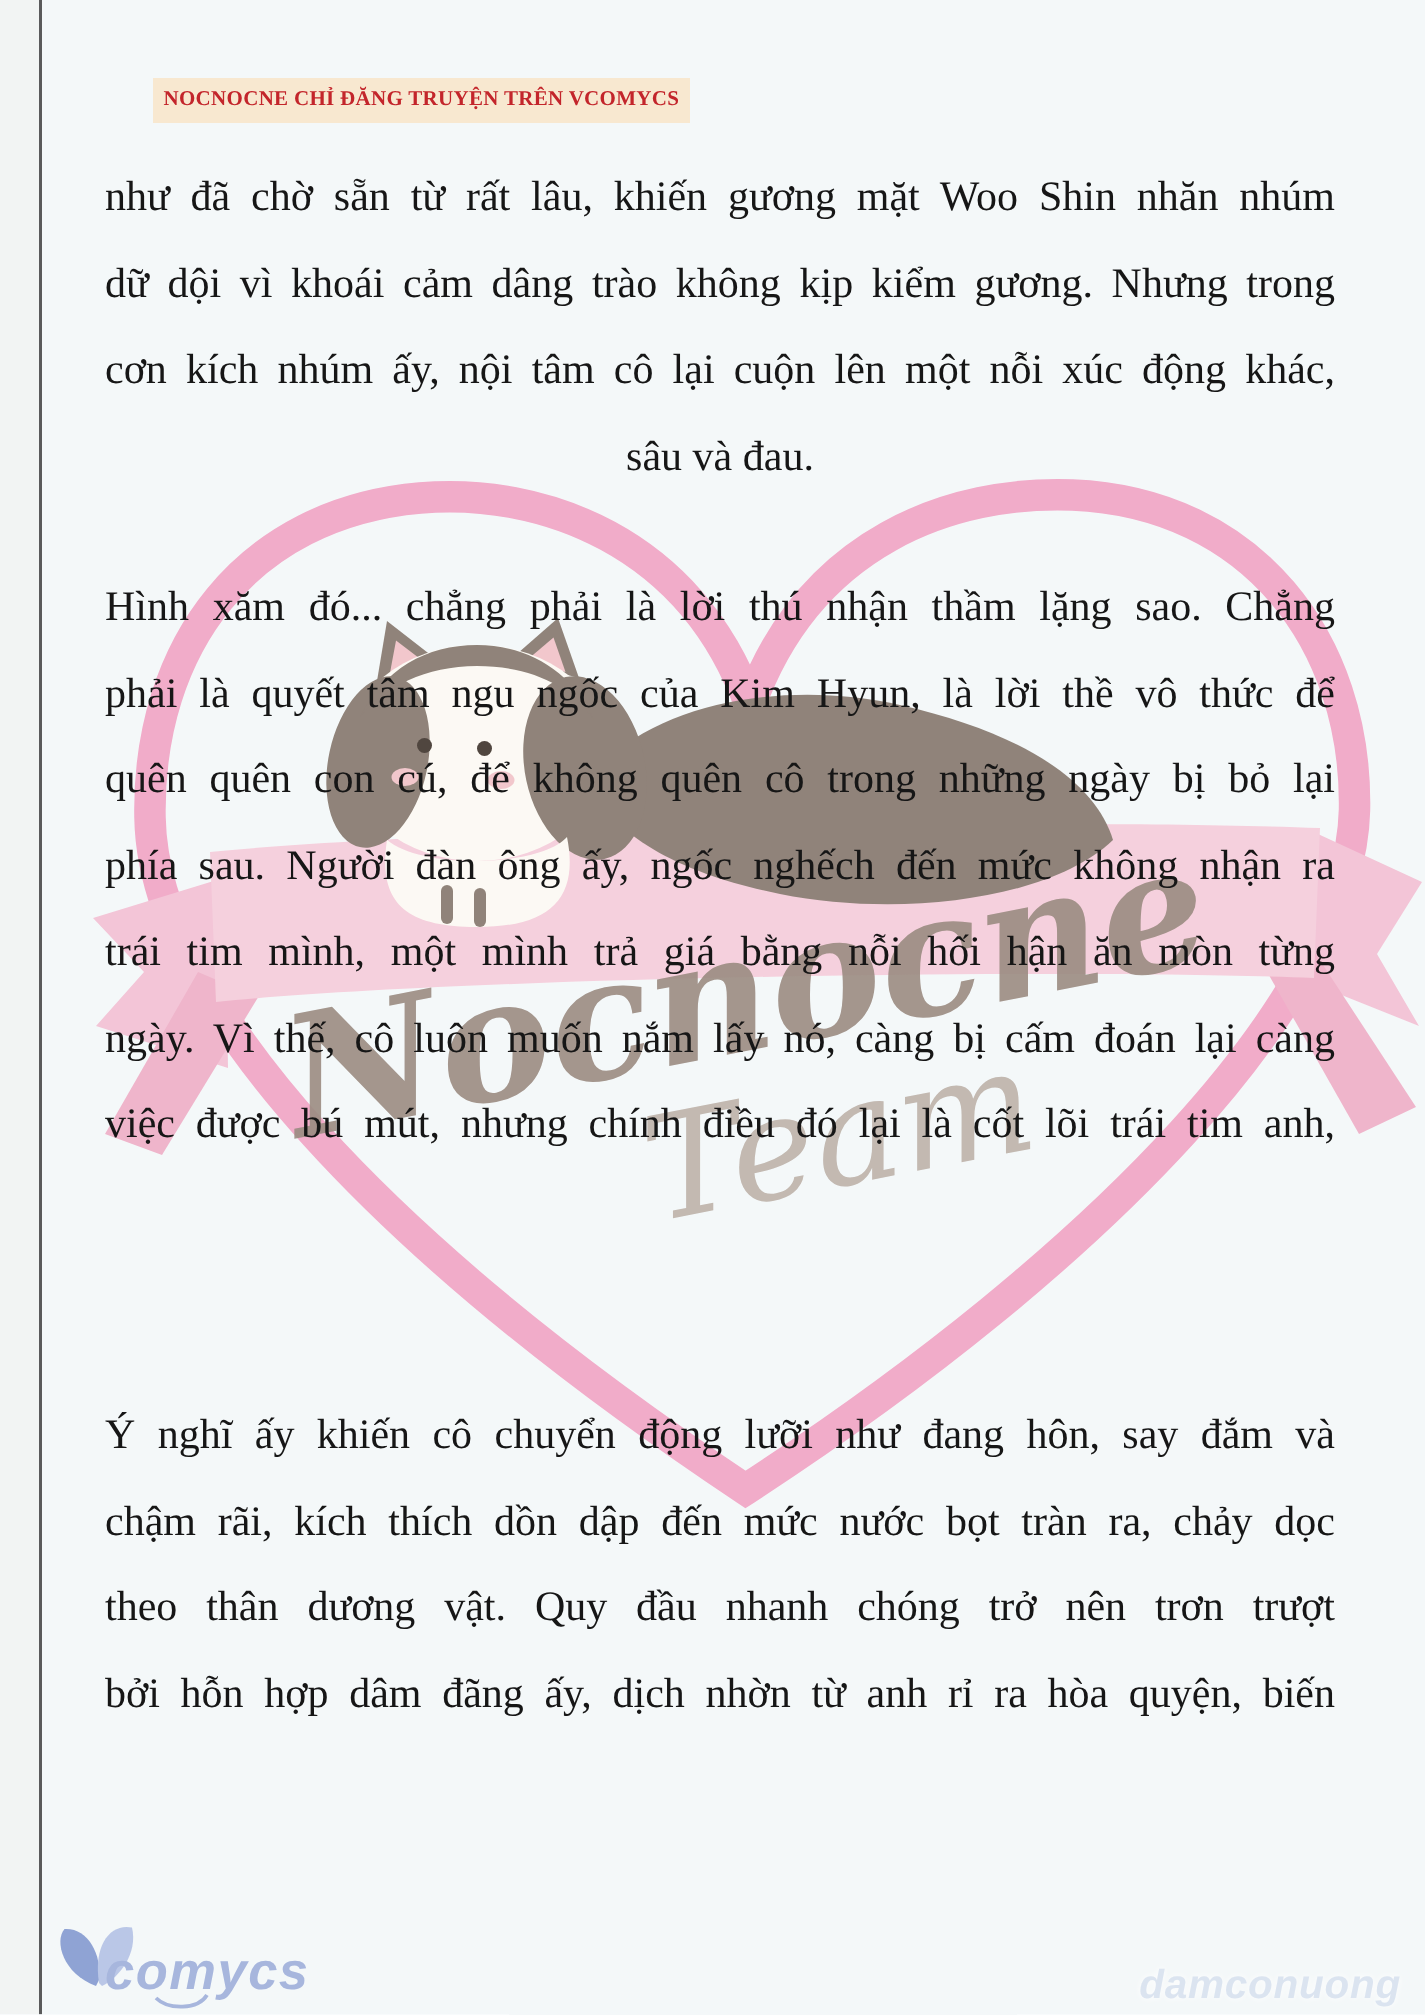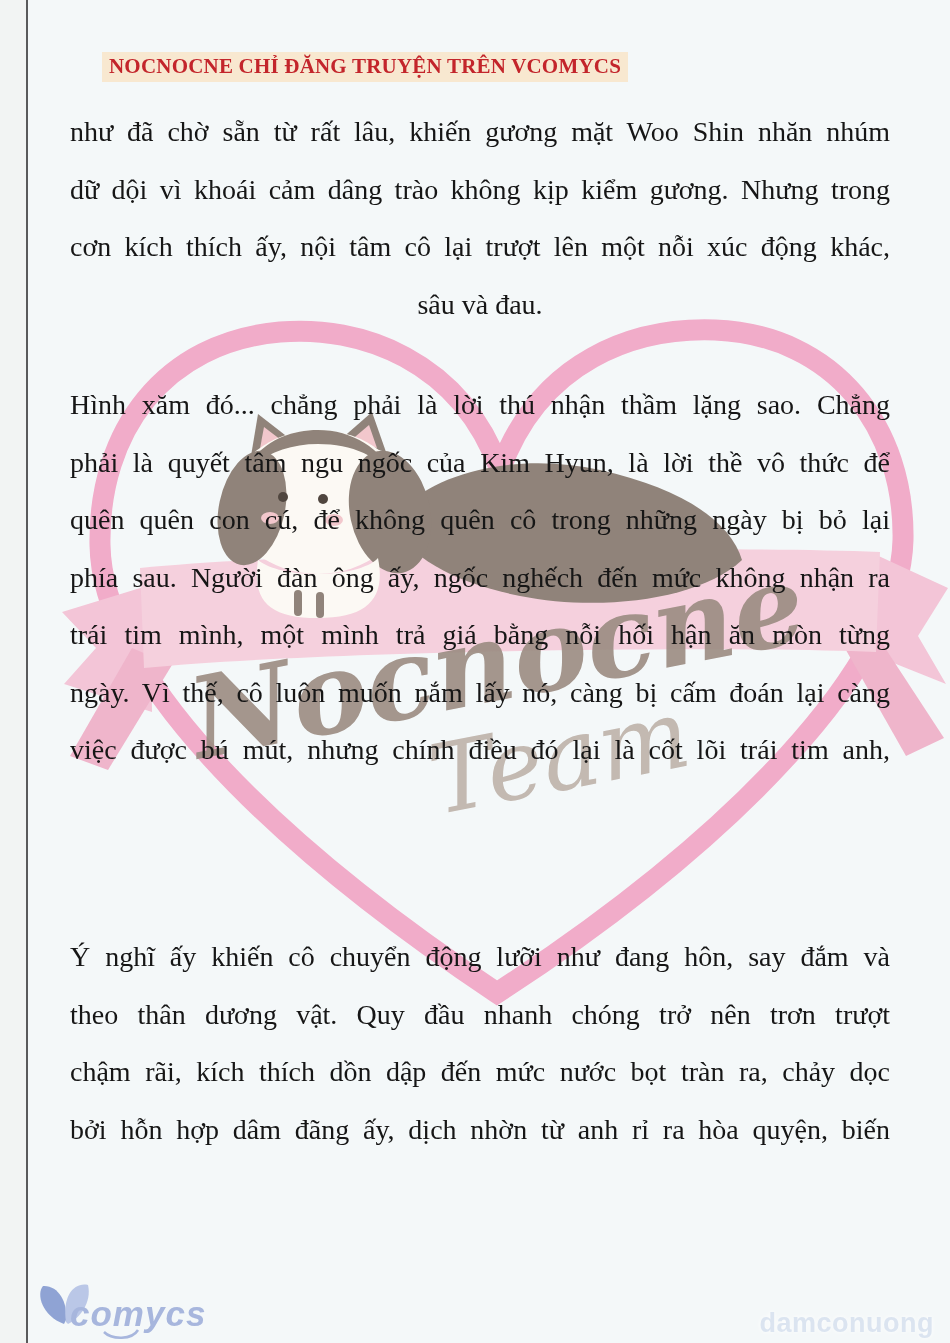--- a/index.html
+++ b/index.html
@@ -17,21 +17,21 @@
   #edge-line{
     position:absolute;left:26px;top:0;width:2px;height:100%;
     background:var(--edge_line,#3e3e40);
     opacity:.85;
   }
   #watermark{position:absolute;left:0;top:0;width:950px;height:1343px;opacity:.96;}
   #header-banner{
     position:absolute;left:102px;top:52px;
     background:var(--header_bg,#f8e8d0);
     color:var(--header_red,#c3252b);
-    font-weight:700;font-size:21px;line-height:25px;
+    font-weight:700;font-size:14px;line-height:25px;
     padding:2px 7px 3px 7px;
     letter-spacing:.2px;
     white-space:nowrap;
     z-index:3;
   }
   .para{position:absolute;left:70px;width:820px;z-index:3;}
   #p1{top:103px}
   #p2{top:376px}
   #p3{top:928px}
   .line{
@@ -42,20 +42,21 @@
   .just{text-align:justify;text-align-last:justify;}
   .end{text-align:center;}
   #vcomycs-logo{position:absolute;left:34px;top:1280px;z-index:3;}
   #credit{
     position:absolute;right:16px;top:1308px;
     font-family:"Liberation Sans","DejaVu Sans",sans-serif;
     font-weight:700;font-size:27px;letter-spacing:.5px;
     color:var(--credit_blue,#dbe4f0);
     text-shadow:0 0 5px #ffffff;
     z-index:3;
+    font-style:italic;
   }
 </style>
 </head>
 <body>
 
 <div id="page">
 
   <div id="left-strip"></div>
   <div id="edge-line"></div>
 
@@ -98,38 +99,38 @@
 
     <text x="497" y="700" text-anchor="middle" transform="rotate(-11 497 660)" font-family="'DejaVu Serif','Liberation Serif',serif" font-weight="bold" font-style="italic" font-size="112" style="fill:var(--brand_taupe)" opacity="0.92">Nocnocne</text>
     <text x="560" y="790" text-anchor="middle" transform="rotate(-11 560 760)" font-family="'DejaVu Serif','Liberation Serif',serif" font-style="italic" font-size="96" style="fill:var(--team_taupe)" opacity="0.78">Team</text>
   </svg>
 
   <div id="header-banner">NOCNOCNE CHỈ ĐĂNG TRUYỆN TRÊN VCOMYCS</div>
 
   <div class="para" id="p1">
     <div class="line just">như đã chờ sẵn từ rất lâu, khiến gương mặt Woo Shin nhăn nhúm</div>
     <div class="line just">dữ dội vì khoái cảm dâng trào không kịp kiểm gương. Nhưng trong</div>
-    <div class="line just">cơn kích thích ấy, nội tâm cô lại trượt lên một nỗi xúc động khác,</div>
+    <div class="line just">cơn kích nhúm ấy, nội tâm cô lại cuộn lên một nỗi xúc động khác,</div>
     <div class="line end">sâu và đau.</div>
   </div>
 
   <div class="para" id="p2">
     <div class="line just">Hình xăm đó... chẳng phải là lời thú nhận thầm lặng sao. Chẳng</div>
     <div class="line just">phải là quyết tâm ngu ngốc của Kim Hyun, là lời thề vô thức để</div>
     <div class="line just">quên quên con cú, để không quên cô trong những ngày bị bỏ lại</div>
     <div class="line just">phía sau. Người đàn ông ấy, ngốc nghếch đến mức không nhận ra</div>
     <div class="line just">trái tim mình, một mình trả giá bằng nỗi hối hận ăn mòn từng</div>
     <div class="line just">ngày. Vì thế, cô luôn muốn nắm lấy nó, càng bị cấm đoán lại càng</div>
     <div class="line just">việc được bú mút, nhưng chính điều đó lại là cốt lõi trái tim anh,</div>
   </div>
 
   <div class="para" id="p3">
     <div class="line just">Ý nghĩ ấy khiến cô chuyển động lưỡi như đang hôn, say đắm và</div>
+    <div class="line just">chậm rãi, kích thích dồn dập đến mức nước bọt tràn ra, chảy dọc</div>
     <div class="line just">theo thân dương vật. Quy đầu nhanh chóng trở nên trơn trượt</div>
-    <div class="line just">chậm rãi, kích thích dồn dập đến mức nước bọt tràn ra, chảy dọc</div>
     <div class="line just">bởi hỗn hợp dâm đãng ấy, dịch nhờn từ anh rỉ ra hòa quyện, biến</div>
   </div>
 
   <svg id="vcomycs-logo" width="210" height="62" viewBox="0 0 210 62" xmlns="http://www.w3.org/2000/svg">
     <g>
       <path d="M30,44 C8,36 2,14 9,6 C24,5 34,22 32,40 Z" style="fill:var(--logo_petal_dark)"></path>
       <path d="M32,42 C28,16 40,2 54,5 C58,22 46,38 34,44 Z" style="fill:var(--logo_petal_light)"></path>
     </g>
     <text x="36" y="46" font-family="'Liberation Sans','DejaVu Sans',sans-serif" font-weight="bold" font-style="italic" font-size="35" letter-spacing="1" style="fill:var(--logo_blue)">comycs</text>
     <path d="M70,52 C78,60 98,60 104,50" fill="none" style="stroke:var(--logo_blue)" stroke-width="2.5"></path>

